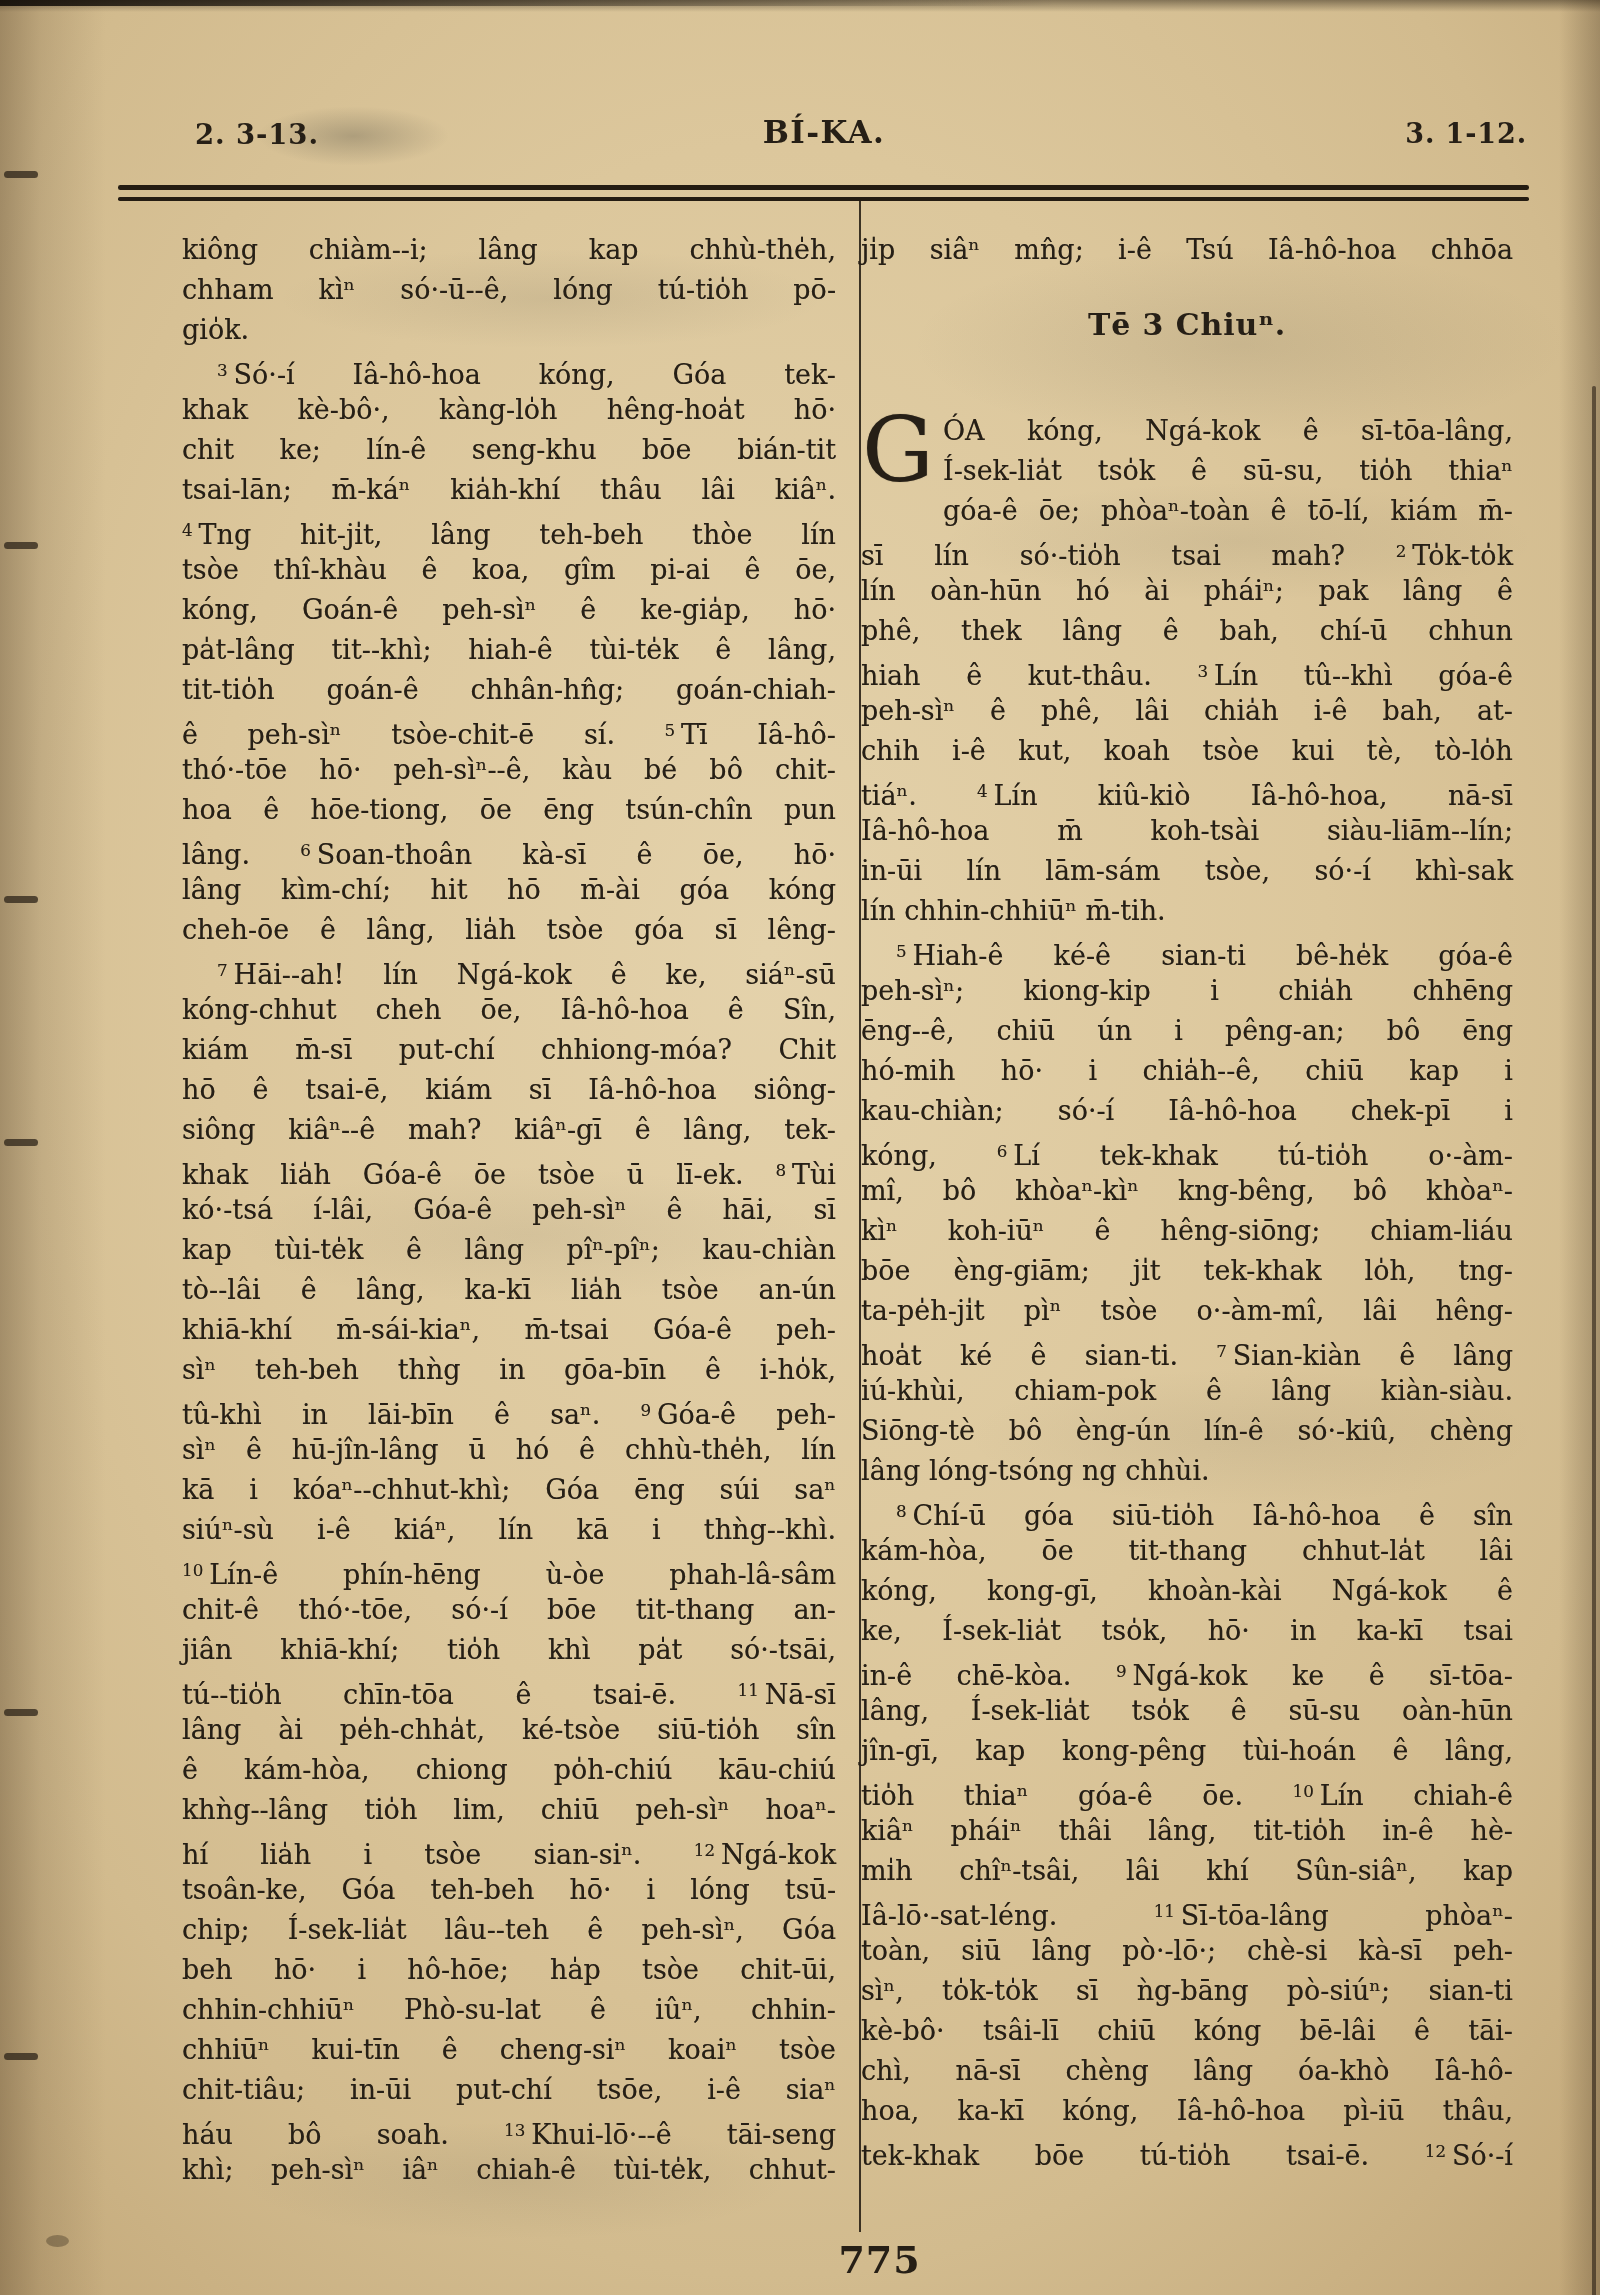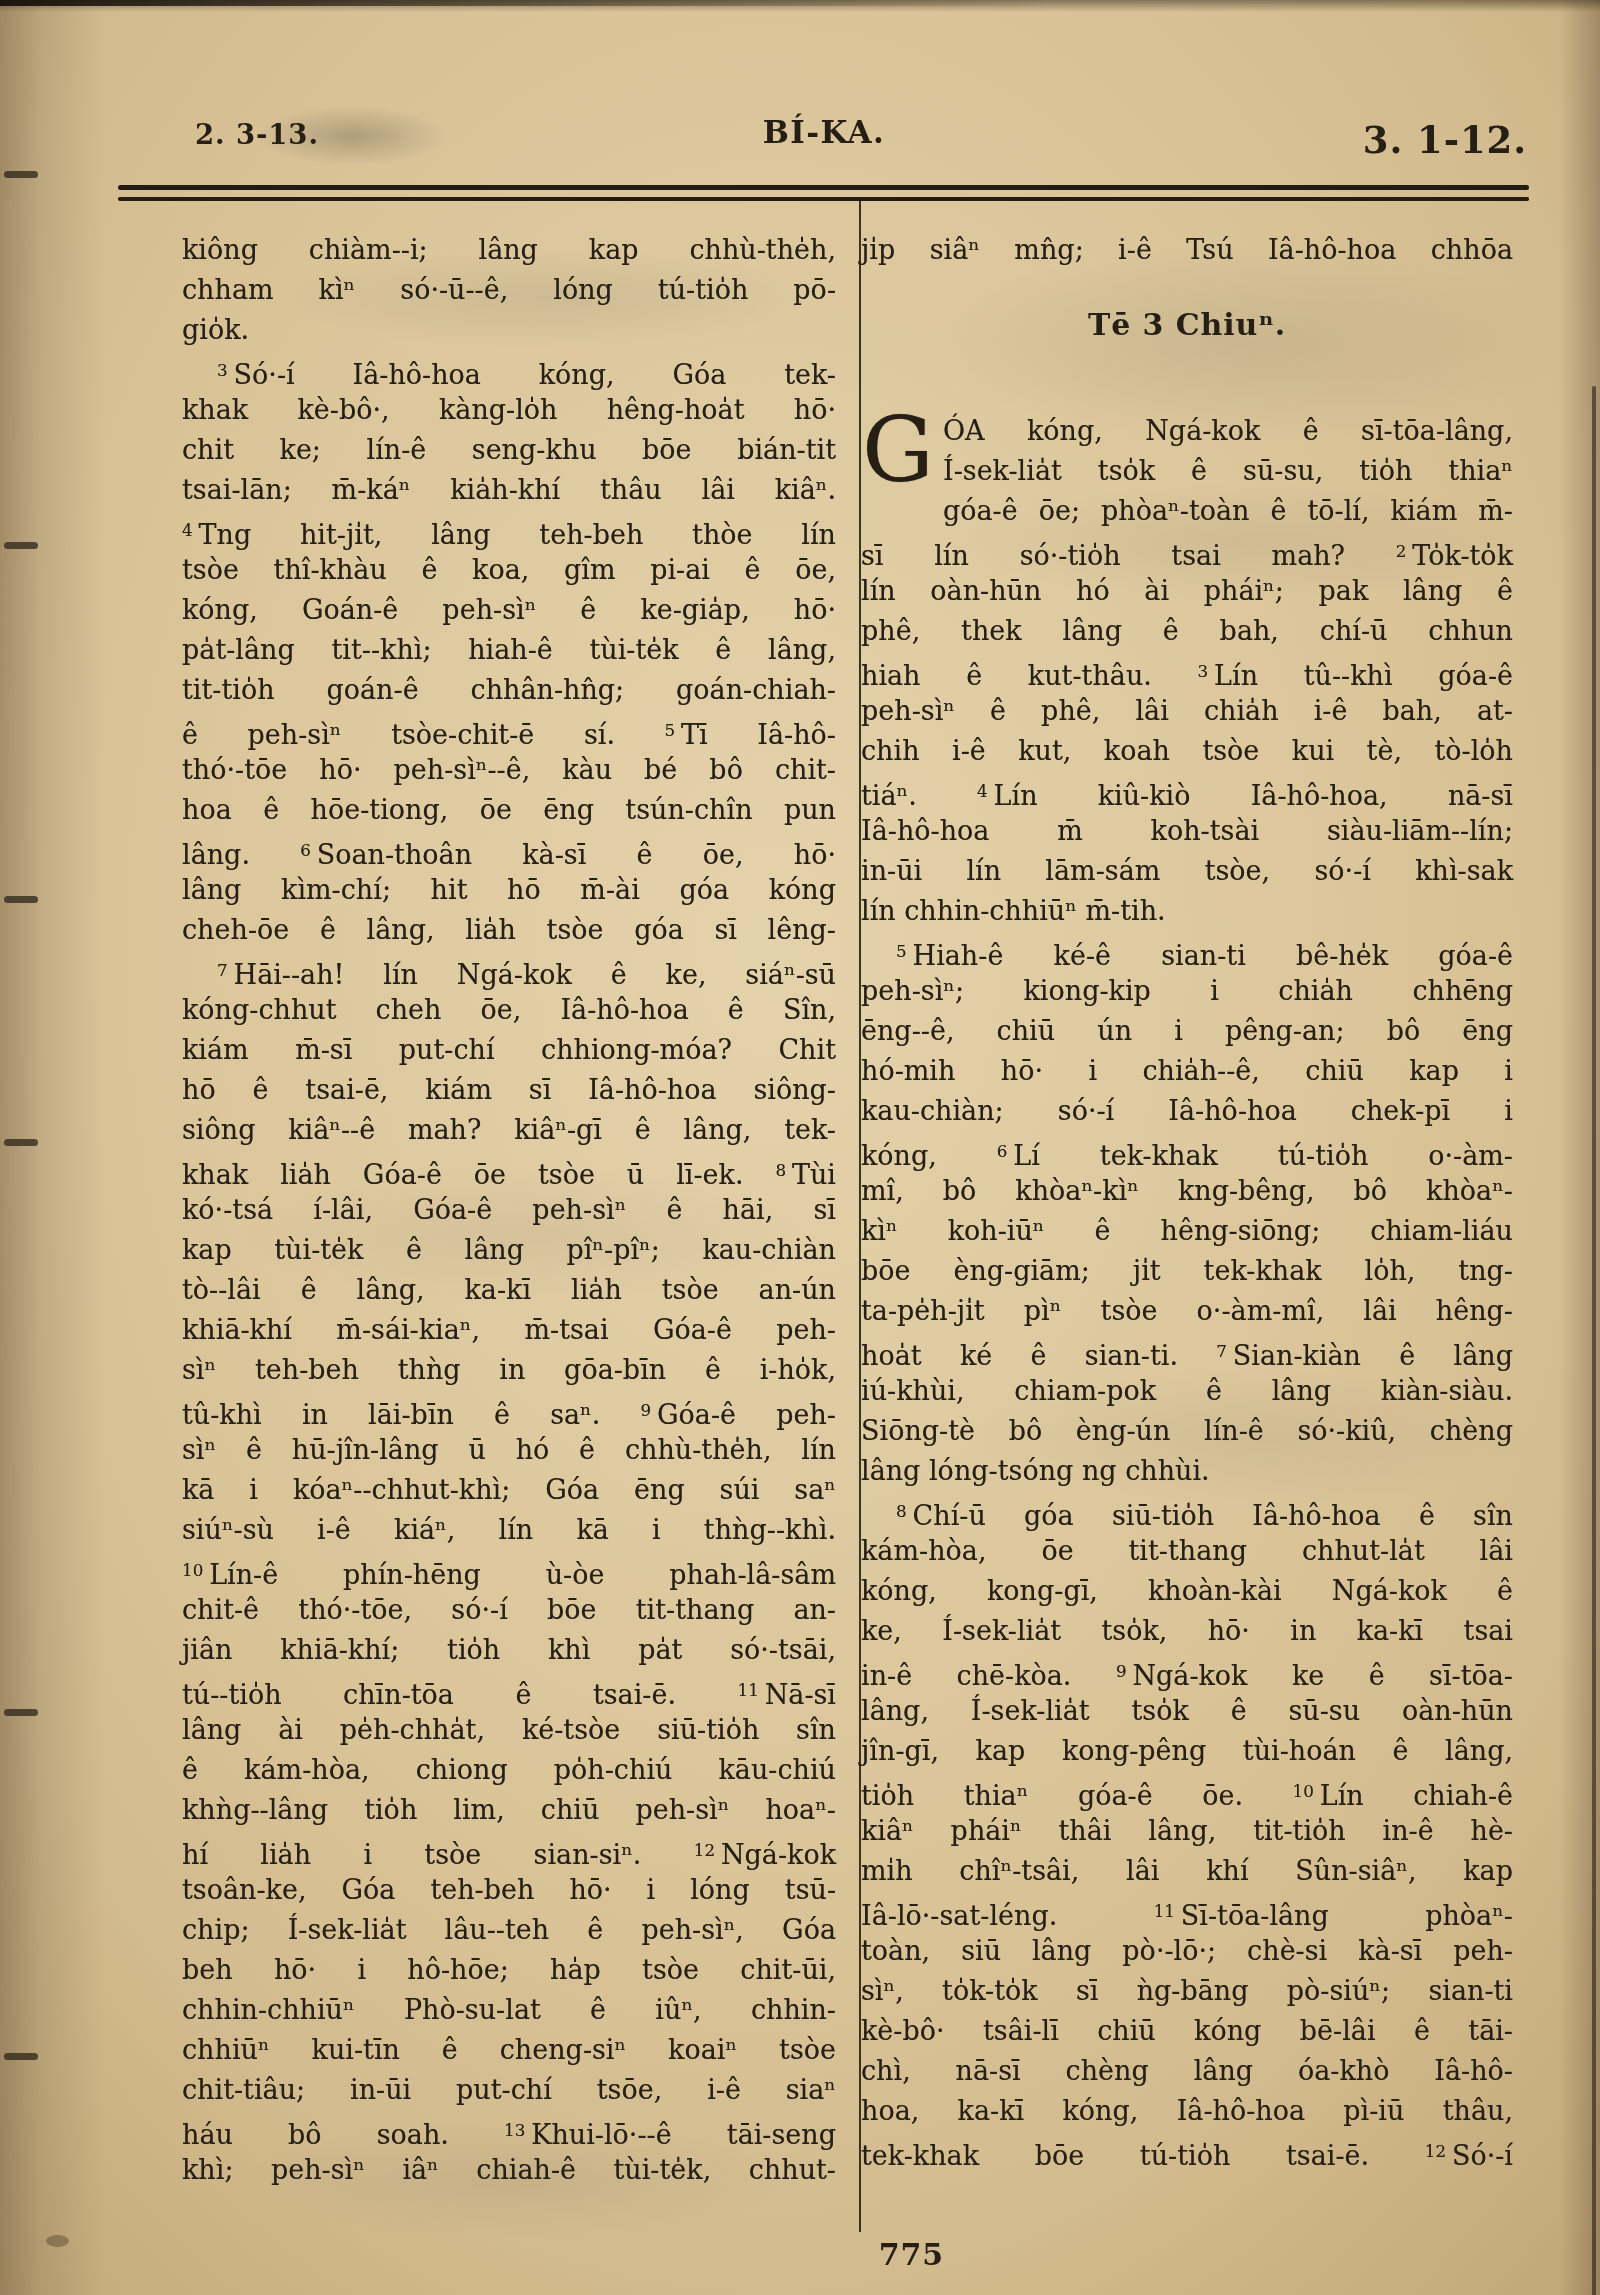--- a/index.html
+++ b/index.html
@@ -27,42 +27,42 @@
   .stitch{position:absolute;left:3.7px;width:34px;height:7.3px;background:#2c२318;
     background:#2c2318;border-radius:3.7px;opacity:.75;}
   .ghost{position:absolute;pointer-events:none;border-radius:50%;}
   .blot{position:absolute;background:rgba(40,30,18,.65);border-radius:50%;}
 
   
   .running-head{position:absolute;top:118px;left:0;width:100%;height:41px;text-align:center;}
   .rh-left{position:absolute;left:195px;top:0;font-size:27.5px;font-weight:bold;letter-spacing:0.9px;}
   .rh-center{position:absolute;left:824px;top:-3.7px;transform:translateX(-50%);
     font-size:31px;font-weight:bold;letter-spacing:1.4px;}
-  .rh-right{position:absolute;right:73px;top:0;font-size:37px;font-weight:bold;letter-spacing:0.9px;}
+  .rh-right{position:absolute;right:73px;top:0;font-size:27px;font-weight:bold;letter-spacing:0.9px;}
   .rule{position:absolute;left:118px;width:1411px;background:#241c12;}
   .rule1{top:185px;height:5px;border-radius:2.3px;}
   .rule2{top:197px;height:3.7px;border-radius:1.8px;}
   .divider{position:absolute;left:859px;top:198px;width:2.3px;height:2034px;background:#241c12;opacity:.88;}
 
   
   .col{position:absolute;top:230px;font-size:27px;}
   .col-left{left:182px;width:654px;}
   .col-right{left:861px;width:652px;}
   .line{height:40px;line-height:40px;text-align:justify;text-align-last:justify;
     text-shadow:0 0 0.5px rgba(32,25,15,.45);}
   .line.last{text-align-last:left;}
   .para.indent .line:first-child{text-indent:1.3em;}
   .vnum{font-size:0.62em;vertical-align:0.45em;letter-spacing:0;padding-right:0.35em;}
   .dropcap{float:left;font-size:90px;line-height:73px;height:79px;
     margin:1.8px 9.2px 0 0.9px;font-weight:normal;text-shadow:0 0 0.9px rgba(32,25,15,.5);}
   .chapter-heading{margin:36px 0 68px 0;text-align:center;text-align-last:center;
     font-size:30px;font-weight:bold;letter-spacing:0.9px;height:37px;line-height:37px;}
 
-  .page-number{position:absolute;top:2237px;left:815px;width:129px;text-align:right;
-    font-size:30px;font-weight:bold;letter-spacing:0.9px;}
+  .page-number{position:absolute;top:2237px;left:815px;width:129px;text-align:center;
+    font-size:38px;font-weight:bold;letter-spacing:0.9px;}
 </style>
 </head>
 <body>
 
 <div class="page">
 
   <div class="topsliver"></div>
   <div class="edgeline"></div>
   <div class="stitch" style="top:171px;"></div>
   <div class="stitch" style="top:542px;"></div>

